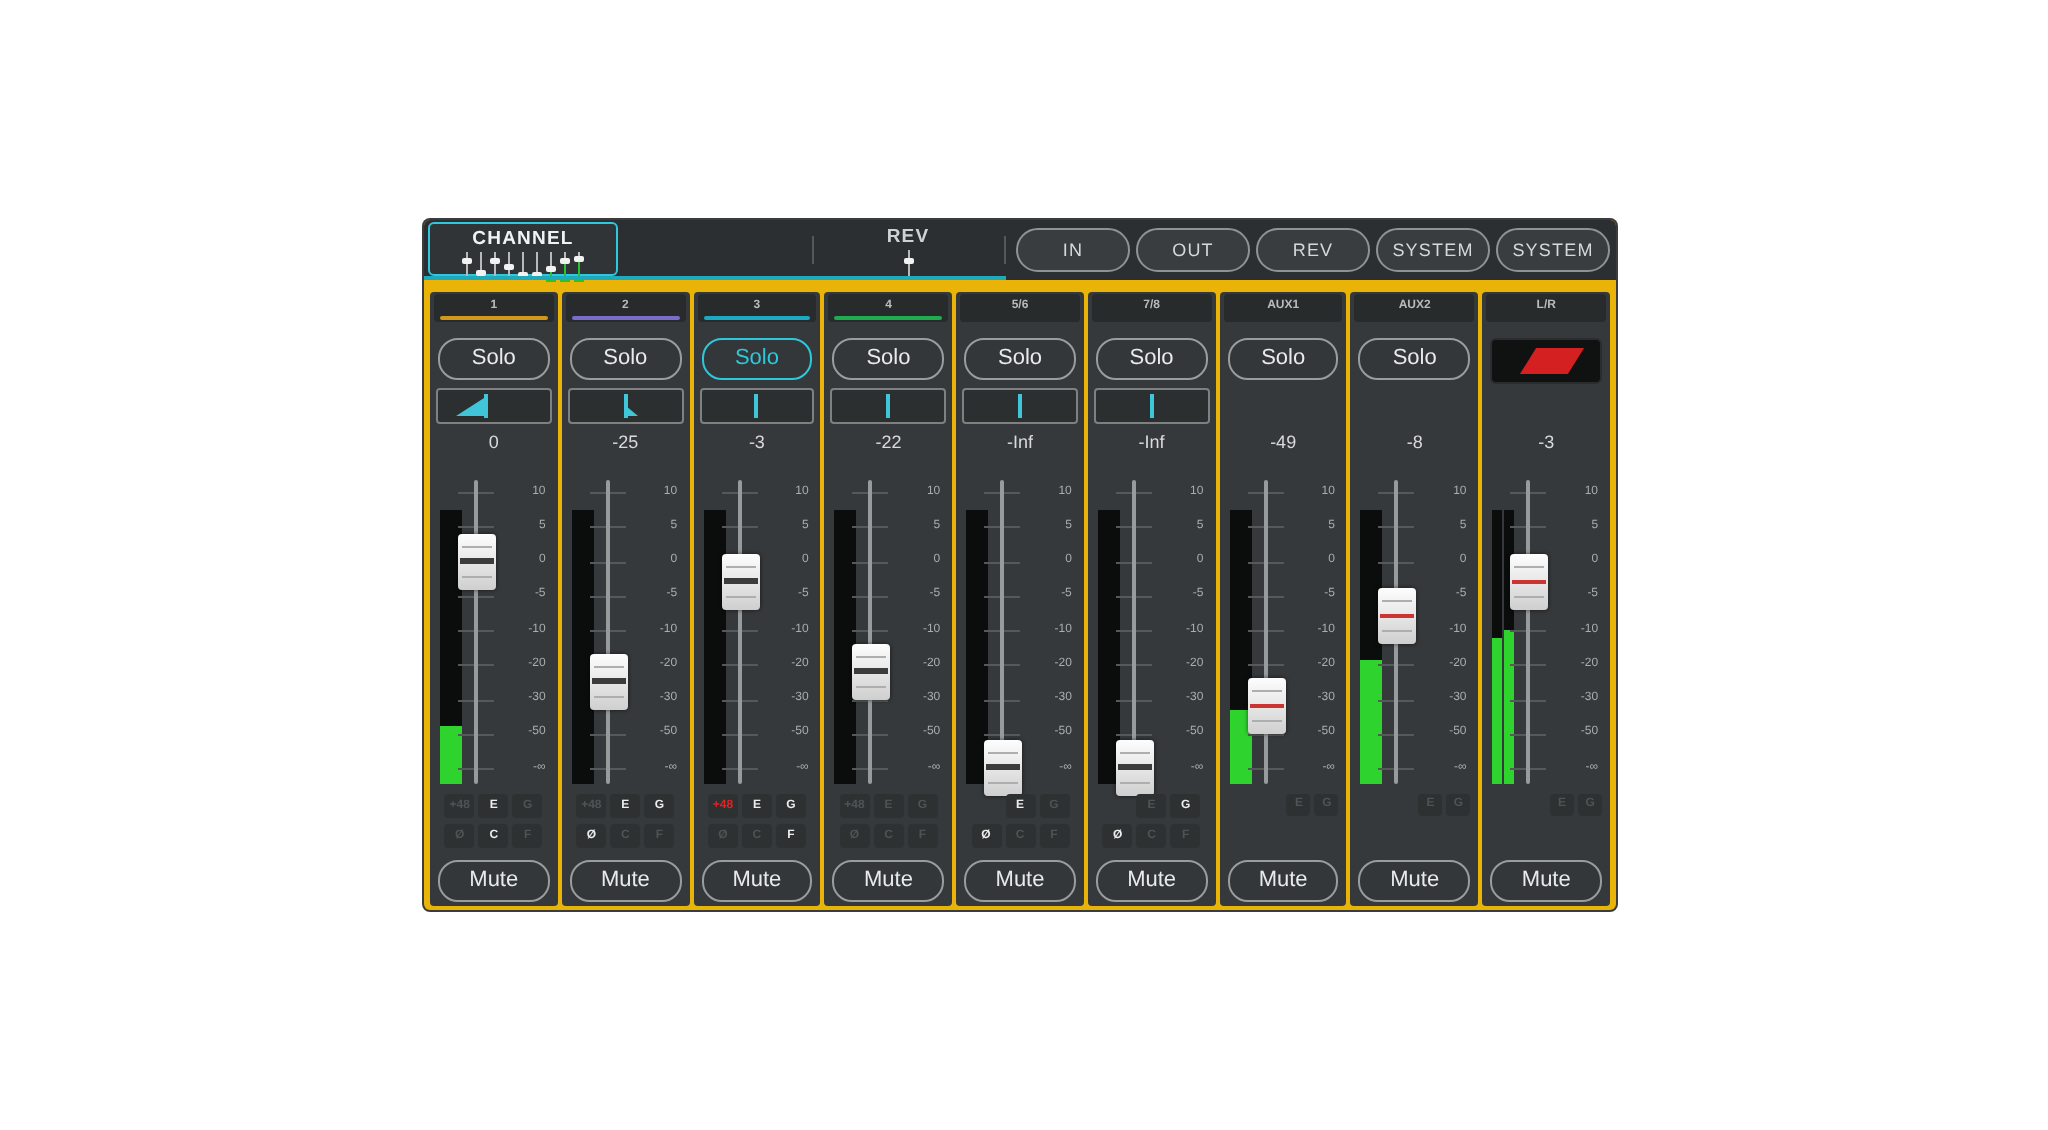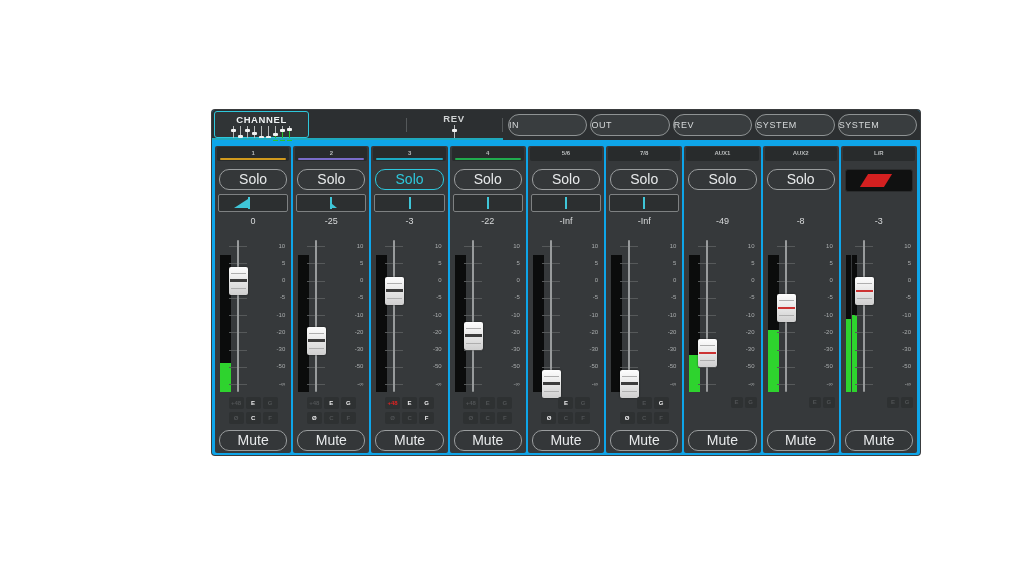--- a/index.html
+++ b/index.html
@@ -1,45 +1,45 @@
 <!DOCTYPE html>
 <html><head>
 <meta charset="utf-8">
 <style>
   html,body{margin:0;padding:0;}
   body{width:1024px;height:565px;background:#ffffff;overflow:hidden;
        font-family:"Liberation Sans",sans-serif;-webkit-font-smoothing:antialiased;}
-  .mixer{position:absolute;left:212px;top:110px;width:708px;height:345px;
-         background:#0ea5e9;border-radius:3px;box-shadow:0 0 0 1px #3a3c3e;}
+  .mixer{position:absolute;left:212px;top:110px;width:596px;height:345px;
+         background:#eab308;border-radius:3px;box-shadow:0 0 0 1px #3a3c3e;}
   
   .hdr{position:absolute;left:0;top:0;right:0;height:30px;background:#2c2f31;border-radius:3px 3px 0 0;}
   .hdr-underline{position:absolute;left:0;bottom:0;width:291px;height:2px;background:#1fa9bd;}
   .tab{position:absolute;top:1px;height:27px;box-sizing:border-box;text-align:center;cursor:pointer;}
   .tab-label{font-size:9.5px;letter-spacing:.6px;color:#cfd2d3;font-weight:bold;margin-top:2px;}
   .tab.active{border:1px solid #2ec8dc;border-radius:3px;background:#303436;}
   .tab.active .tab-label{color:#f0f3f4;}
   .mf-row{display:flex;justify-content:center;gap:2px;margin-top:1px;}
   .mf{position:relative;width:5px;height:15px;}
   .mf .stem{position:absolute;left:2px;top:0;bottom:1px;width:1px;background:#b7bab b;background:#b7baba;}
   .mf .gstem{position:absolute;left:2px;bottom:1px;width:1px;background:#29c32f;}
   .mf .gbase{position:absolute;left:0;bottom:0;width:5px;height:2px;background:#29c32f;}
   .hdr-div{position:absolute;top:8px;width:1px;height:14px;background:#54585a;}
   .pills{position:absolute;left:296px;right:3px;top:4px;display:flex;gap:3px;}
   .pill{flex:1;height:22px;line-height:20px;box-sizing:border-box;border:1.5px solid #8f9394;
         border-radius:11px;background:#393d3f;color:#d6d9da;font-size:9px;letter-spacing:.6px;
-        cursor:pointer;}
+        text-align:center;cursor:pointer;}
   
   .strips{position:absolute;left:3px;right:3px;top:36px;bottom:2px;display:flex;gap:2px;}
   .strip{flex:1;position:relative;background:#36393b;border-radius:2px;}
   .srow{position:absolute;left:0;right:0;}
   .ch-label{top:1px;height:14px;left:2px;right:2px;background:#282b2c;border-radius:2px;
             text-align:center;font-size:6px;font-weight:bold;color:#b9bcbd;line-height:13px;cursor:pointer;}
   .ch-color{position:absolute;left:3px;right:3px;bottom:1px;height:2px;border-radius:1px;}
   .btn{left:4px;right:4px;height:21px;box-sizing:border-box;border:1px solid #9a9d9e;border-radius:10px;
-       background:#343739;color:#e8eaeb;font-size:14px;line-height:19px;text-align:center;cursor:pointer;}
+       background:#343739;color:#e8eaeb;font-size:11px;line-height:19px;text-align:center;cursor:pointer;}
   .solo{top:23px;}
   .solo.on{border-color:#2ec8dc;color:#2ec8dc;}
   .mute{top:284px;}
   .logo{top:23px;left:4px;right:4px;height:21px;background:#101111;border:1px solid #2a2c2d;
         border-radius:3px;overflow:hidden;}
   .logo .par{position:absolute;left:18px;top:4px;width:24px;height:13px;background:#d42020;
              transform:skewX(-32deg);}
   .pan{top:48px;left:3px;right:3px;height:18px;box-sizing:border-box;background:#2c2f30;
        border:1px solid #7e8182;border-radius:2px;cursor:pointer;}
   .pan .pline{position:absolute;top:2px;bottom:2px;width:2px;background:#3fc6d8;}

